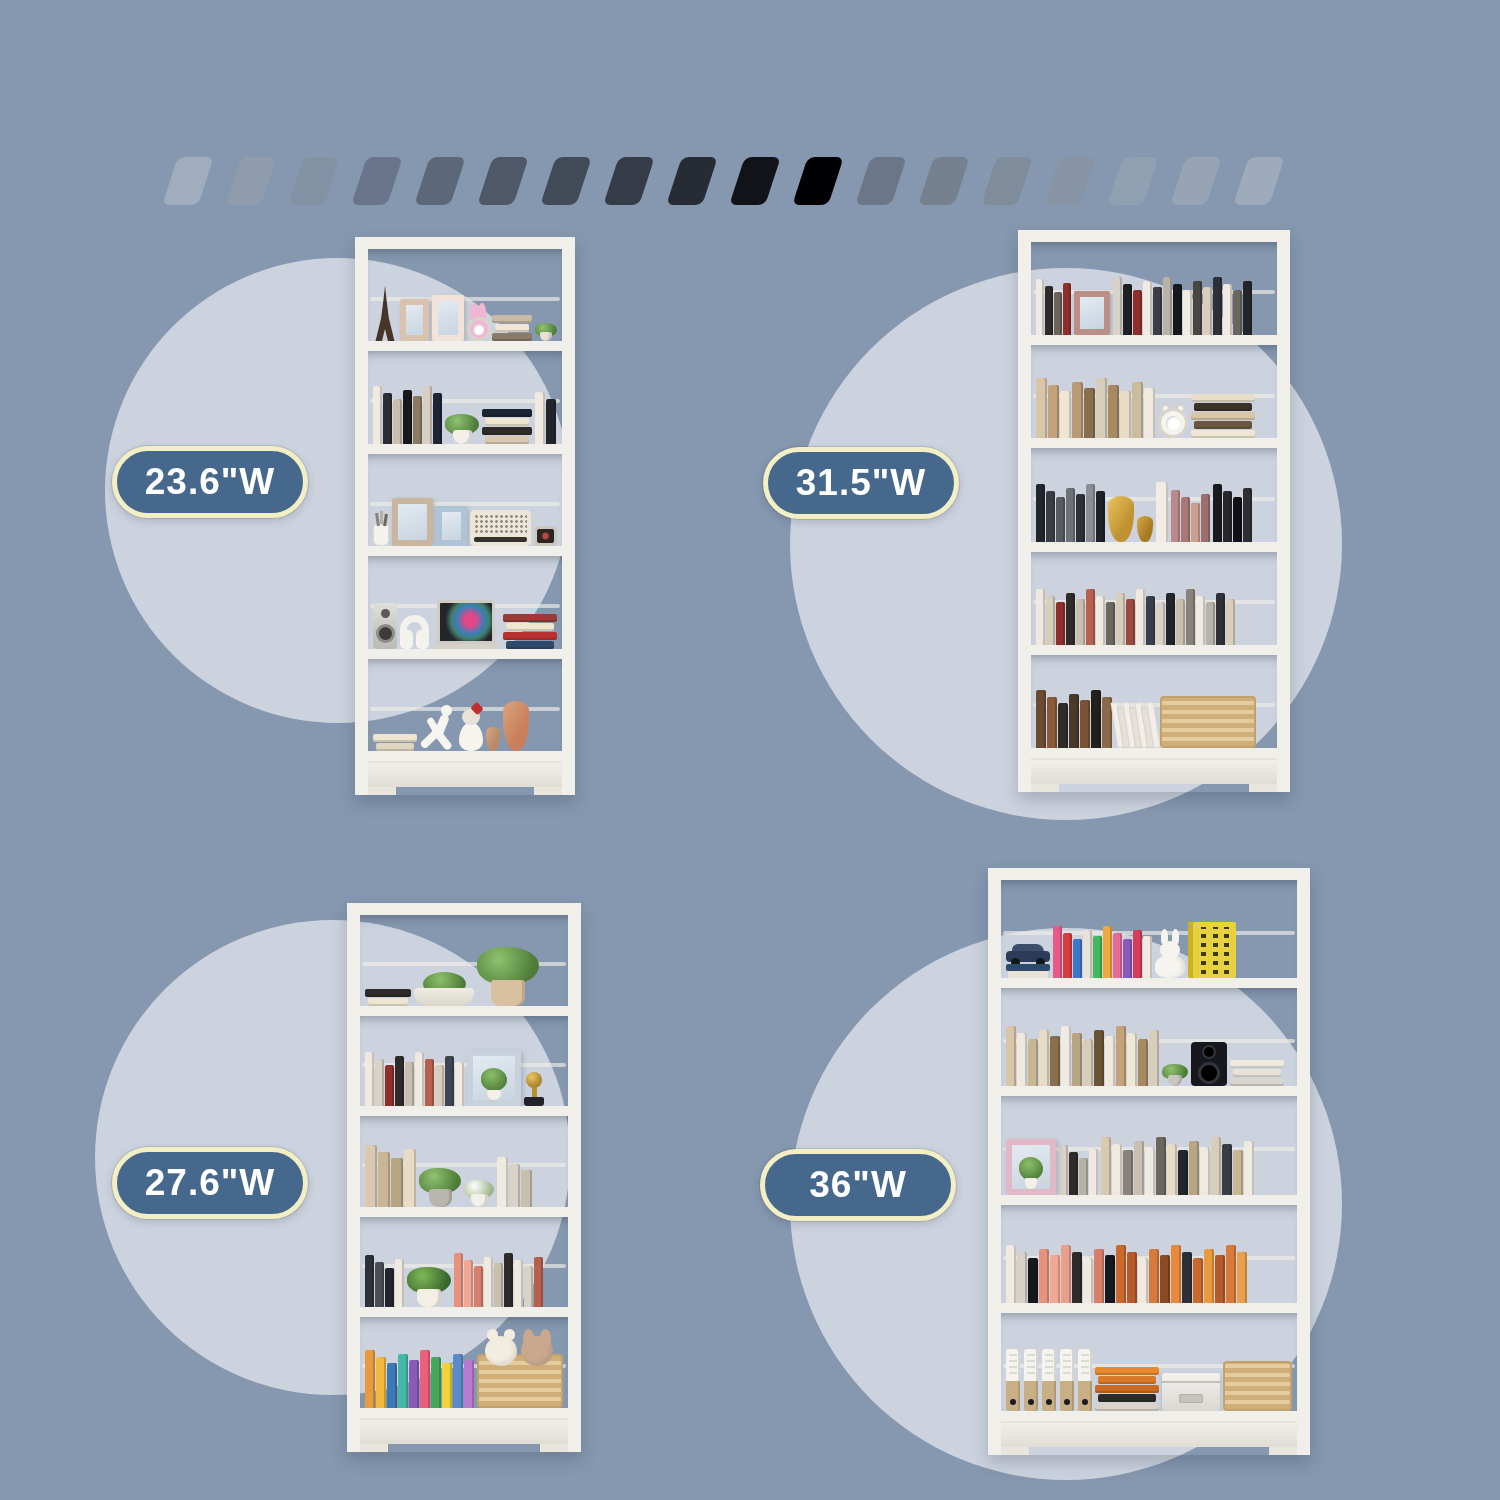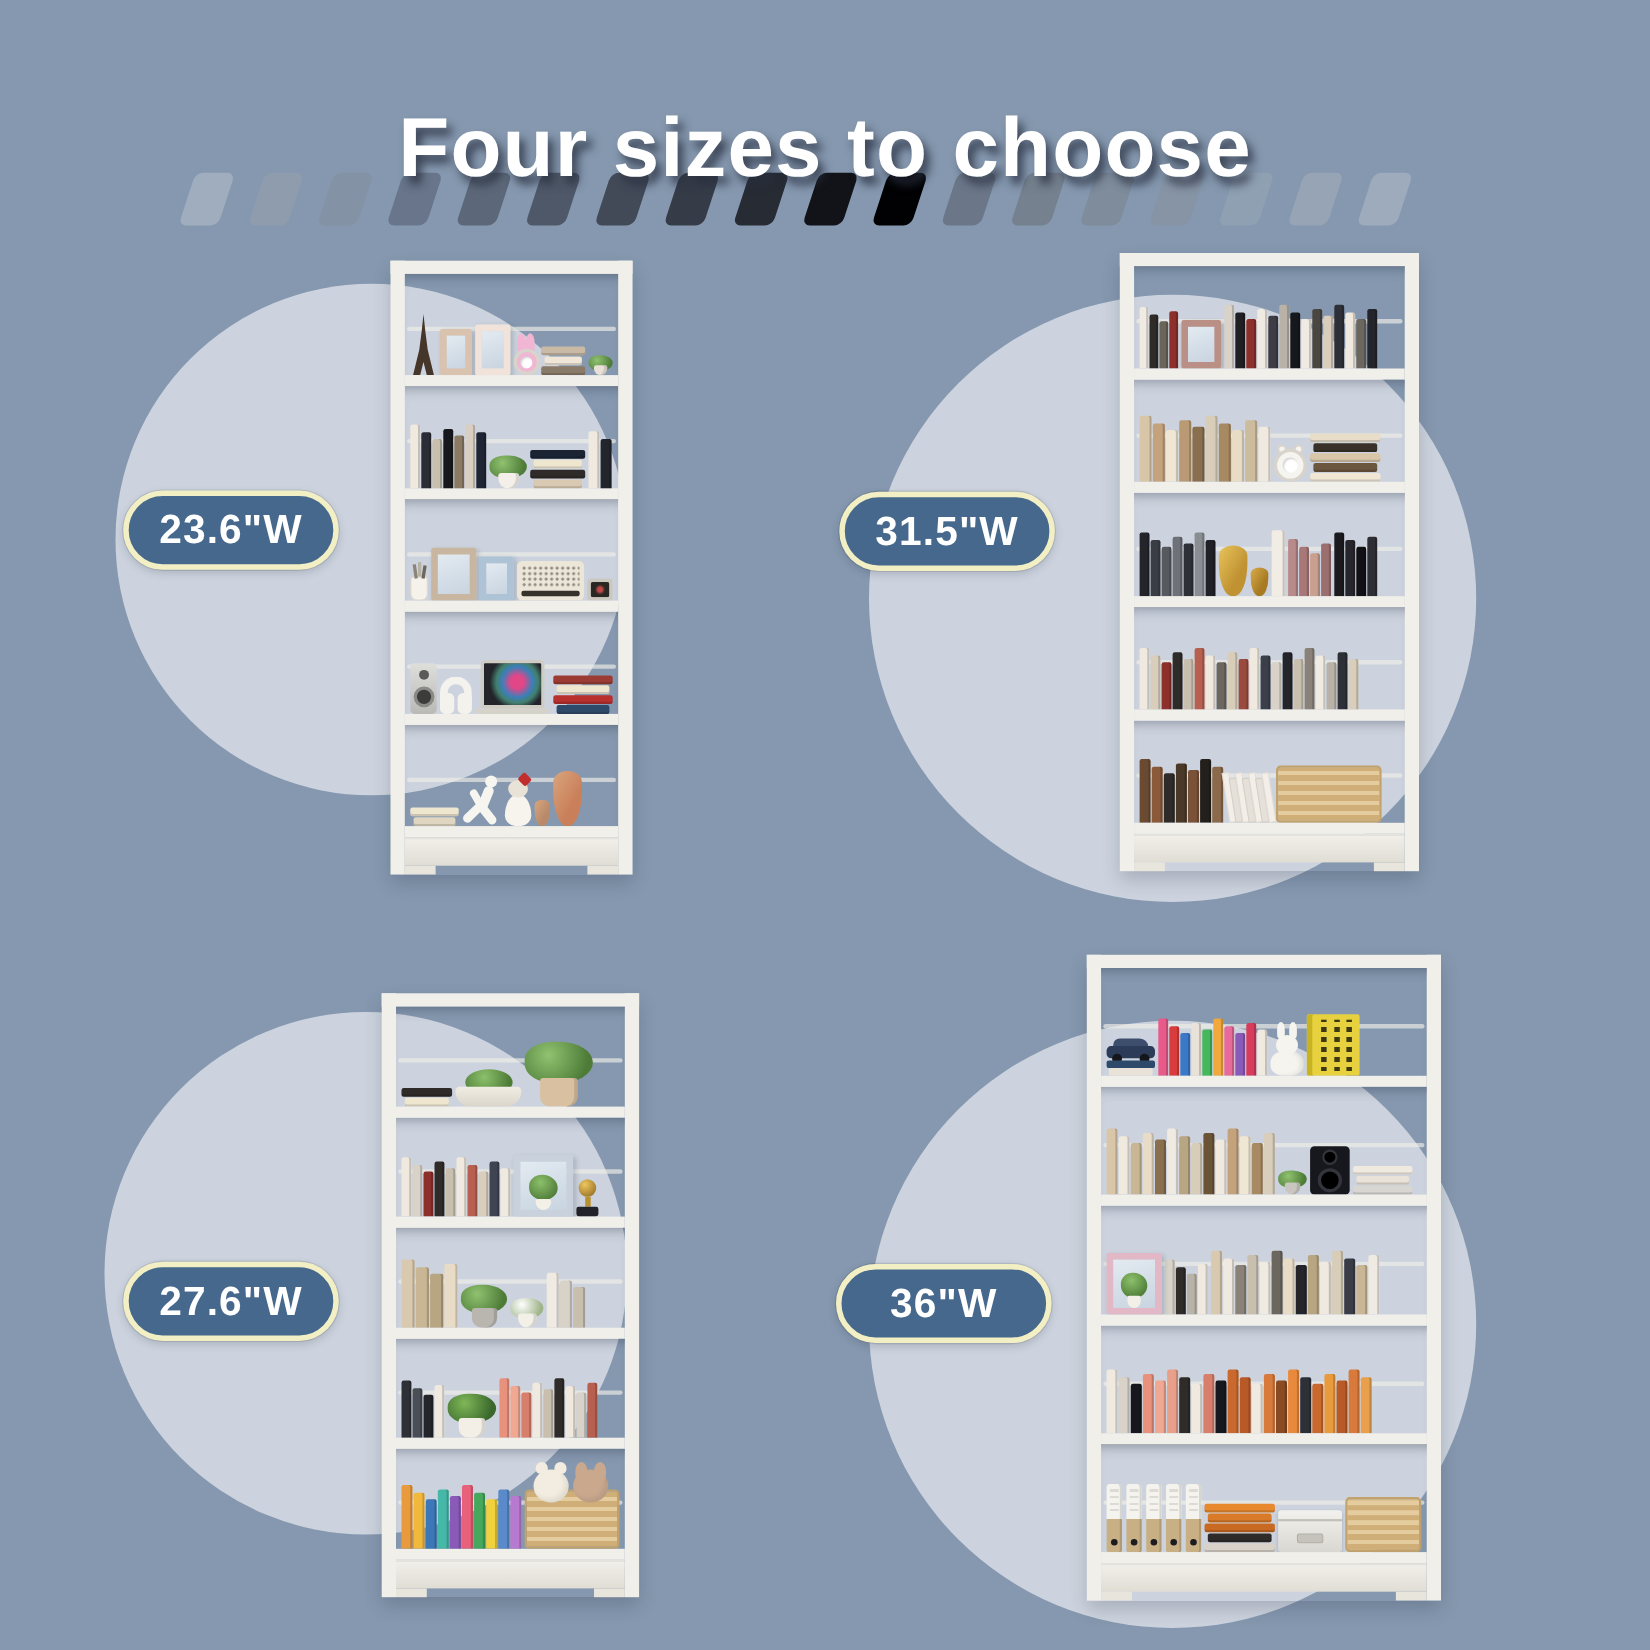--- a/index.html
+++ b/index.html
@@ -27,21 +27,20 @@
         box-shadow:0 0 0 1px rgba(0,0,0,.10),0 3px 8px rgba(30,40,60,.18)}
   .p-tl{left:112px;top:446px}
   .p-tr{left:763px;top:447px}
   .p-bl{left:112px;top:1147px}
   .p-br{left:760px;top:1149px}
 </style>
 </head>
 <body>
 
 <div id="canvas">
-  <h1 class="title">Four sizes to choose</h1>
   <div class="dashes" id="dashes">
       <div style="width: 36px; height: 48px; background: rgb(159, 173, 190); border-radius: 7px; transform: skewX(-18deg);"></div>
       <div style="width: 36px; height: 48px; background: rgb(142, 156, 174); border-radius: 7px; transform: skewX(-18deg);"></div>
       <div style="width: 36px; height: 48px; background: rgb(131, 146, 165); border-radius: 7px; transform: skewX(-18deg);"></div>
       <div style="width: 36px; height: 48px; background: rgb(104, 117, 138); border-radius: 7px; transform: skewX(-18deg);"></div>
       <div style="width: 36px; height: 48px; background: rgb(92, 104, 121); border-radius: 7px; transform: skewX(-18deg);"></div>
       <div style="width: 36px; height: 48px; background: rgb(78, 88, 104); border-radius: 7px; transform: skewX(-18deg);"></div>
       <div style="width: 36px; height: 48px; background: rgb(66, 74, 88); border-radius: 7px; transform: skewX(-18deg);"></div>
       <div style="width: 36px; height: 48px; background: rgb(53, 60, 72); border-radius: 7px; transform: skewX(-18deg);"></div>
       <div style="width: 36px; height: 48px; background: rgb(38, 43, 52); border-radius: 7px; transform: skewX(-18deg);"></div>

